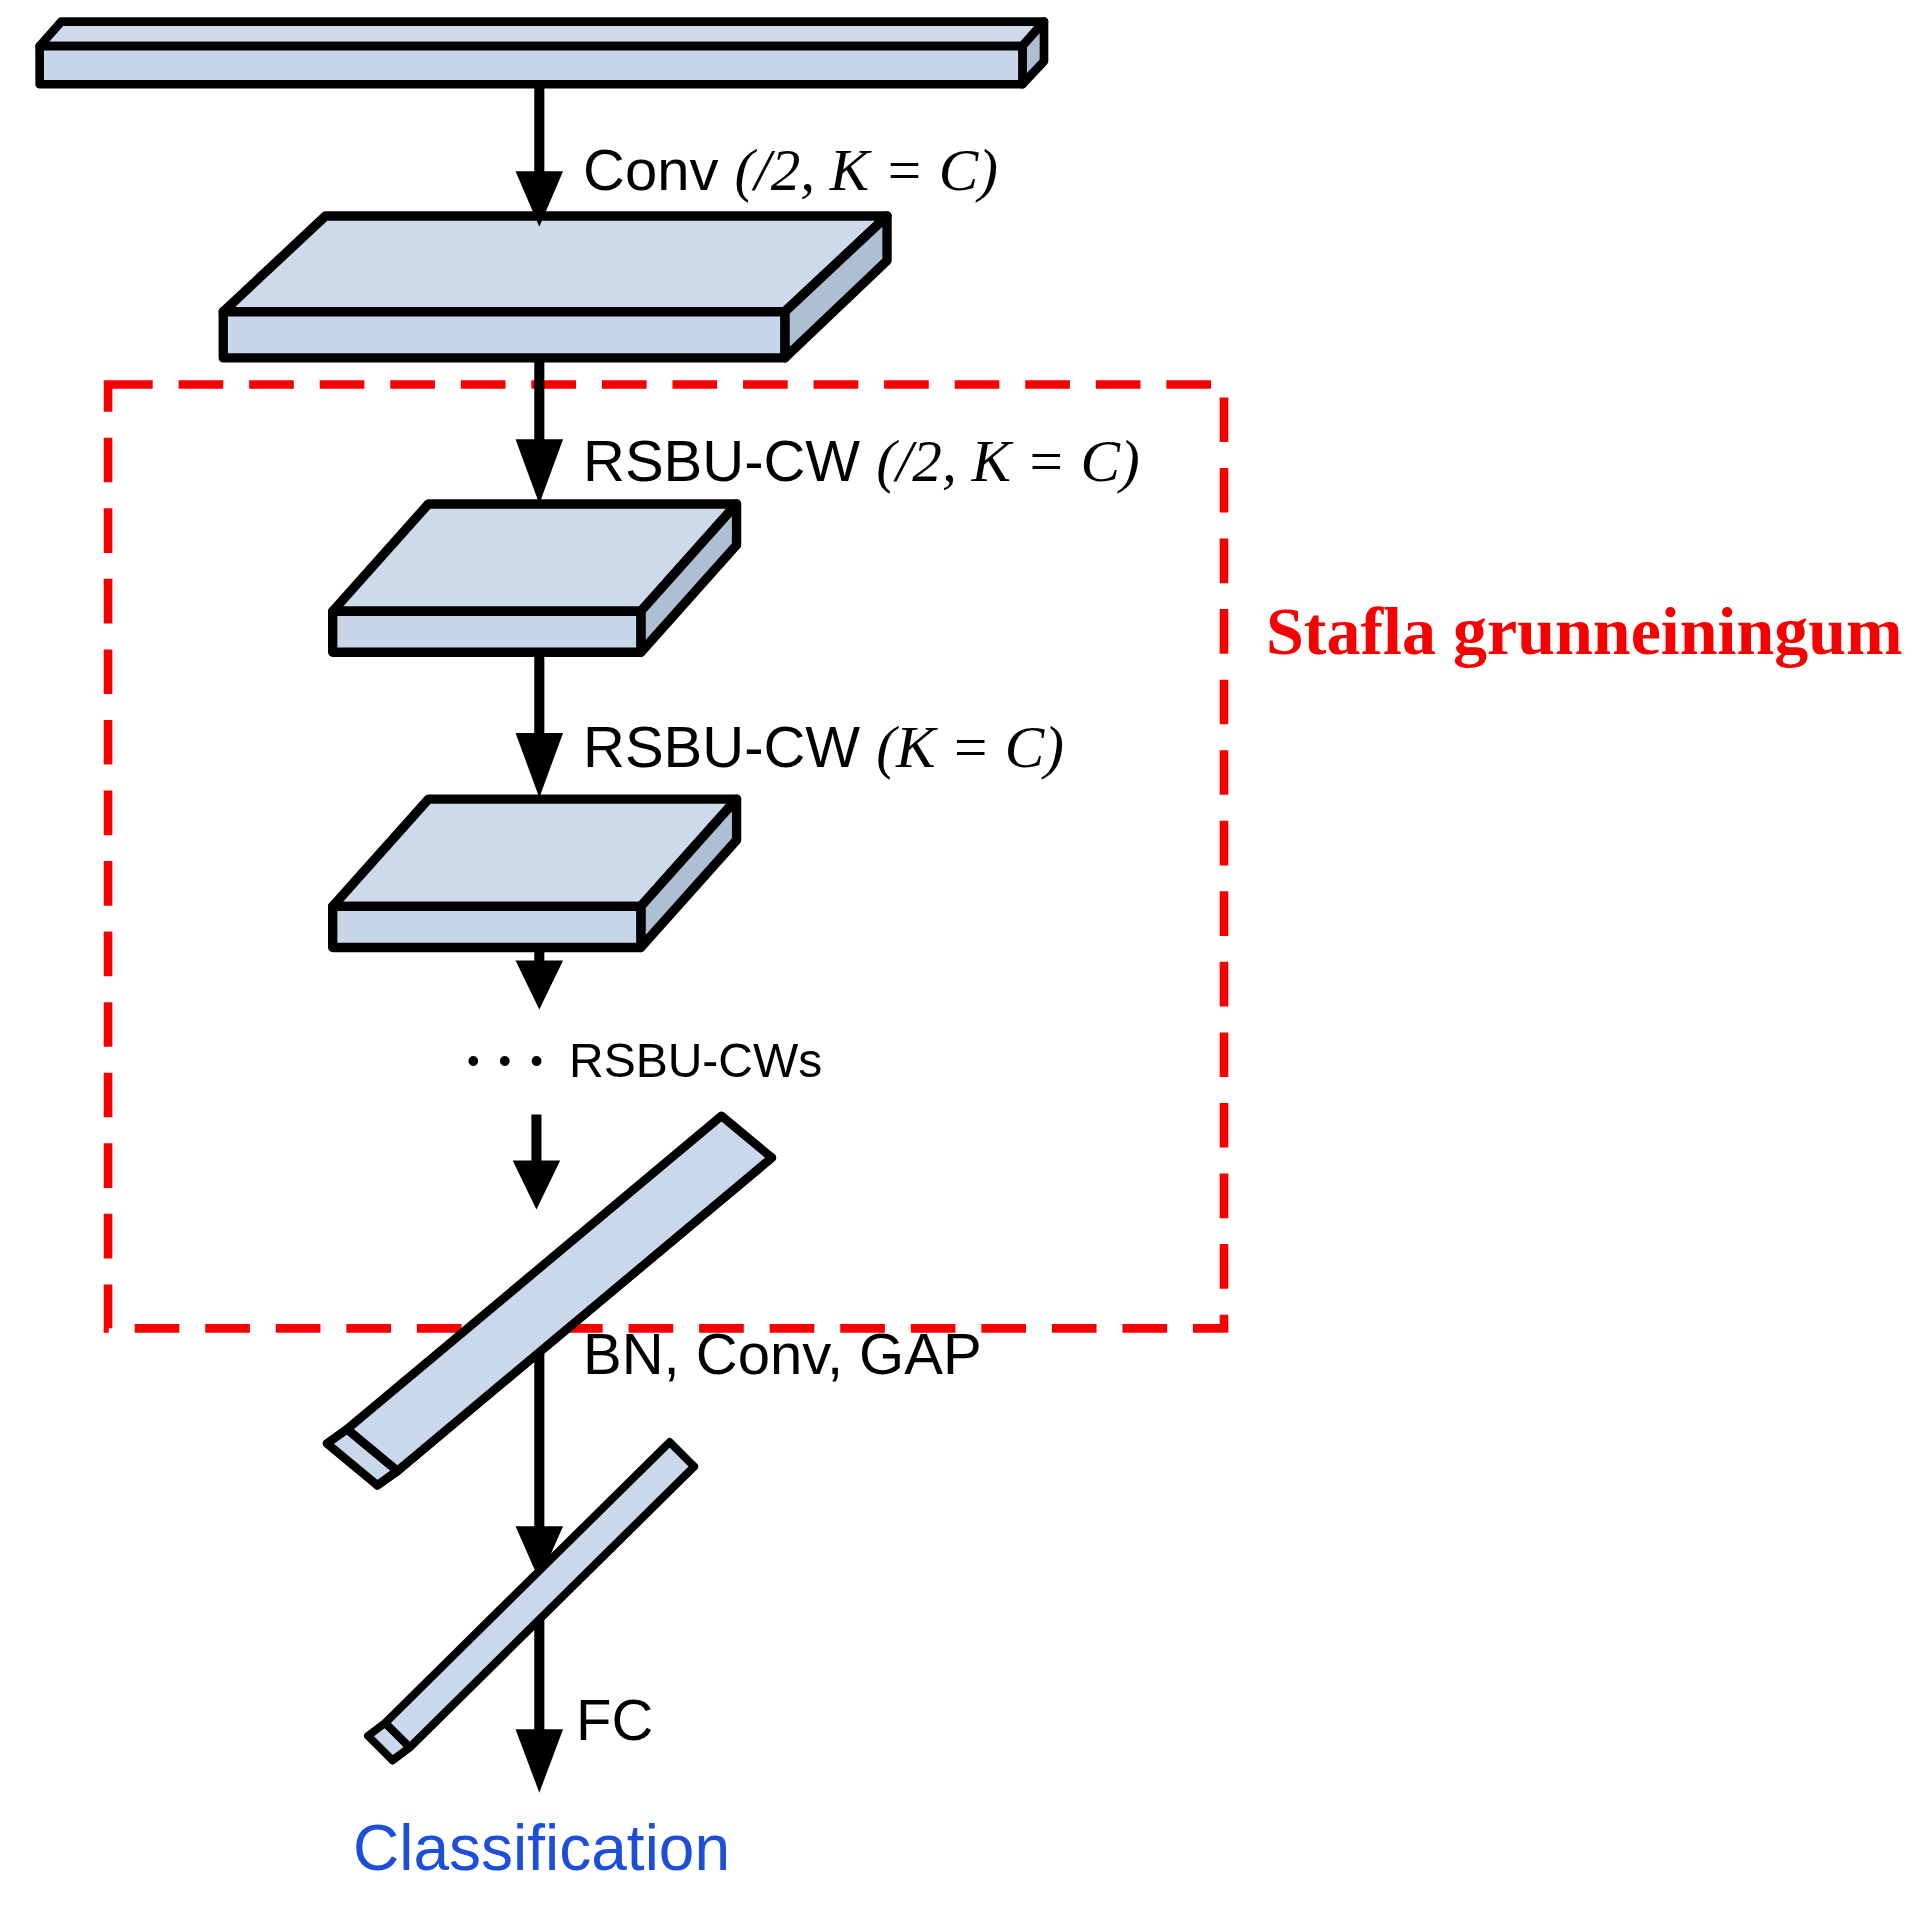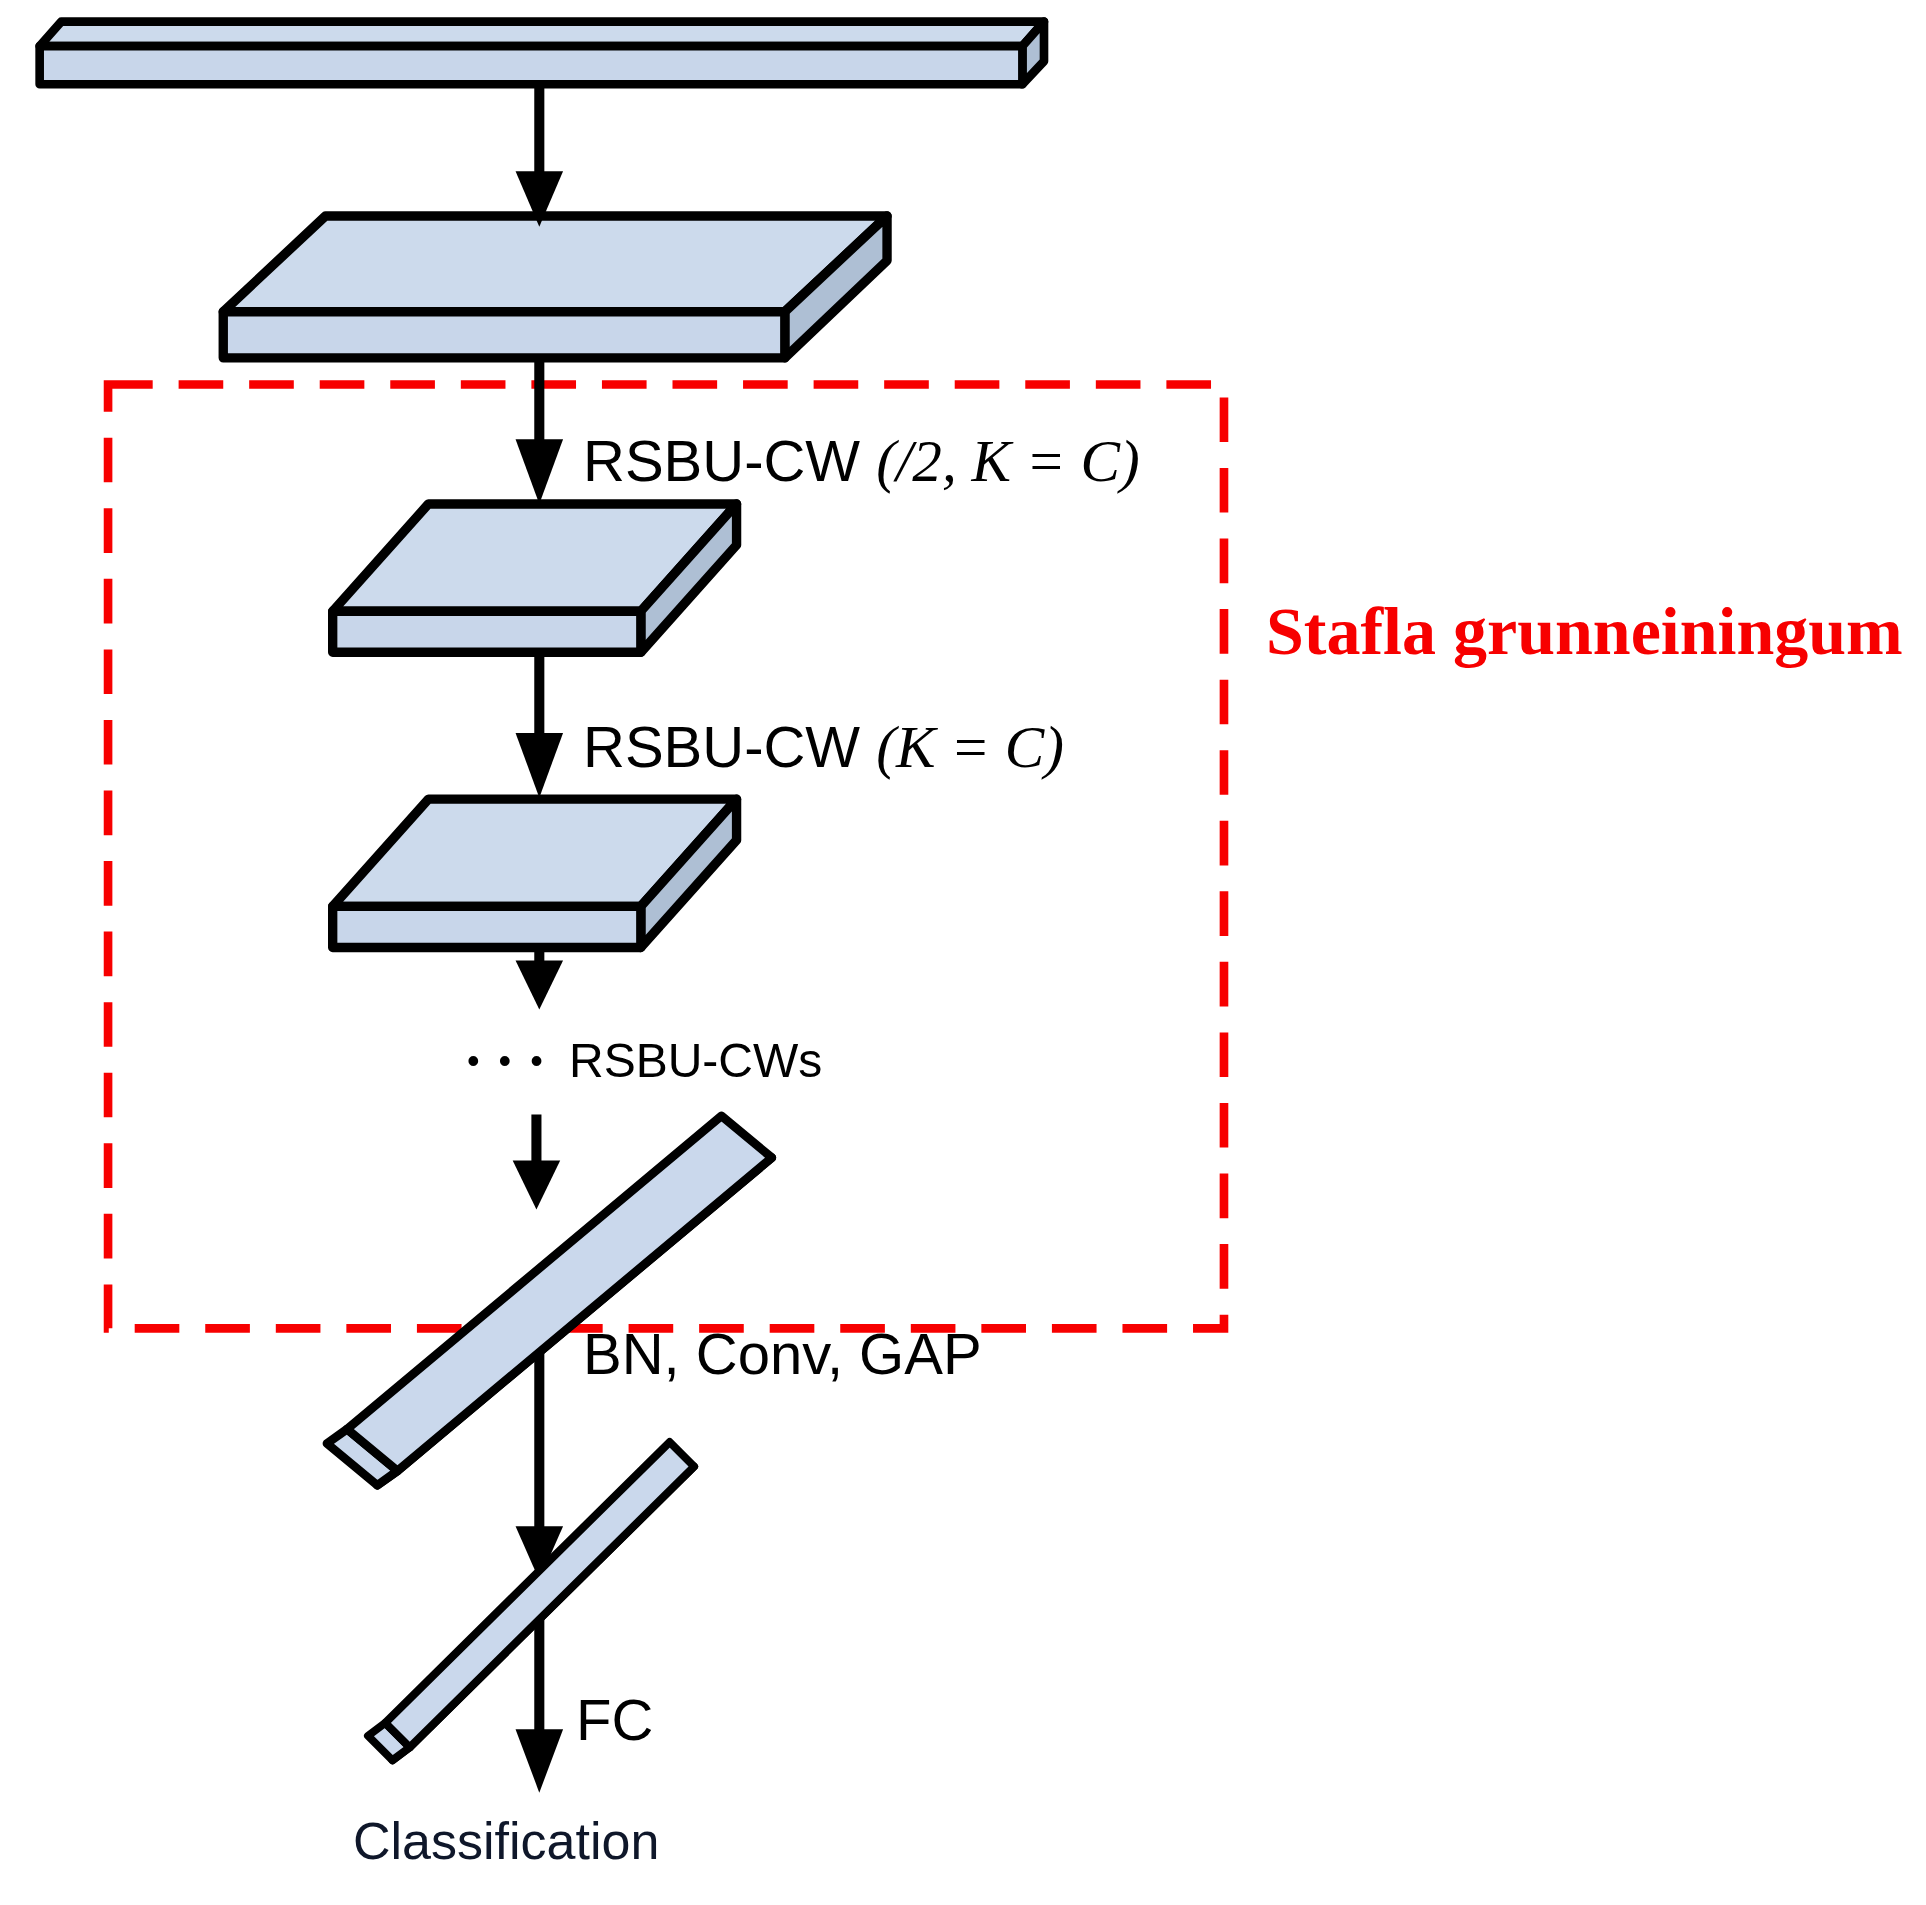--- a/index.html
+++ b/index.html
@@ -7,21 +7,21 @@
          font-family:"Liberation Sans","DejaVu Sans",sans-serif;}
   .stage svg{position:absolute;left:0;top:0;}
   .lbl{position:absolute;font-size:58px;line-height:1.12;color:#000;white-space:nowrap;}
   .lbl .math{font-family:"Liberation Serif","DejaVu Serif",serif;font-style:italic;font-size:1.02em;}
   .dots-row{position:absolute;display:flex;align-items:center;color:#000;white-space:nowrap;}
   .dots-row .dots{font-size:36px;letter-spacing:19px;line-height:1;padding-right:7.2px;}
   .dots-row .txt{font-size:48px;line-height:1.1;}
   .caption-red{position:absolute;font-family:"Liberation Serif","DejaVu Serif",serif;
                font-weight:700;font-size:68px;line-height:1.05;color:var(--accent_red,#f70000);
                white-space:nowrap;}
-  .classif{position:absolute;font-size:52px;line-height:1.1;color:#0f172a;white-space:nowrap;text-align:center;}
+  .classif{position:absolute;font-size:64px;line-height:1.1;color:#1d4ed8;white-space:nowrap;text-align:center;}
 </style>
 </head>
 <body>
 
 <div class="stage">
 
   <svg width="1926" height="1905" viewBox="0 0 2675 2646">
 
     <rect x="150" y="534" width="1550" height="1311" fill="none" stroke="var(--accent_red,#f70000)" stroke-width="12" stroke-dasharray="62 36"></rect>
 
@@ -86,20 +86,21 @@
       <polygon points="482,1985 1002,1550 1072,1608 552,2043" fill="var(--bar_face,#cad8ec)"></polygon>
     </g>
 
     <g stroke="var(--outline,#000)" stroke-width="11" stroke-linejoin="round">
       <polygon points="569,2427 964,2037 940,2055 545,2445" fill="var(--bar_strip,#a7b8cd)"></polygon>
       <polygon points="535,2393 569,2427 545,2445 511,2411" fill="var(--bar_face,#cad8ec)"></polygon>
       <polygon points="535,2393 930,2003 964,2037 569,2427" fill="var(--bar_face,#cad8ec)"></polygon>
     </g>
   </svg>
 
+  <div class="lbl" style="left:583px;top:137px"><span>Conv </span><span class="math">(/2, K = C)</span></div>
 
   <div class="lbl" style="left:583px;top:428px"><span>RSBU-CW </span><span class="math">(/2, K = C)</span></div>
 
   <div class="lbl" style="left:583px;top:714px"><span>RSBU-CW </span><span class="math">(K = C)</span></div>
 
 
   <div class="dots-row" style="left:467px;top:1035px">
     <span class="dots">•••</span>
     <span class="txt">RSBU-CWs</span>
   </div>

